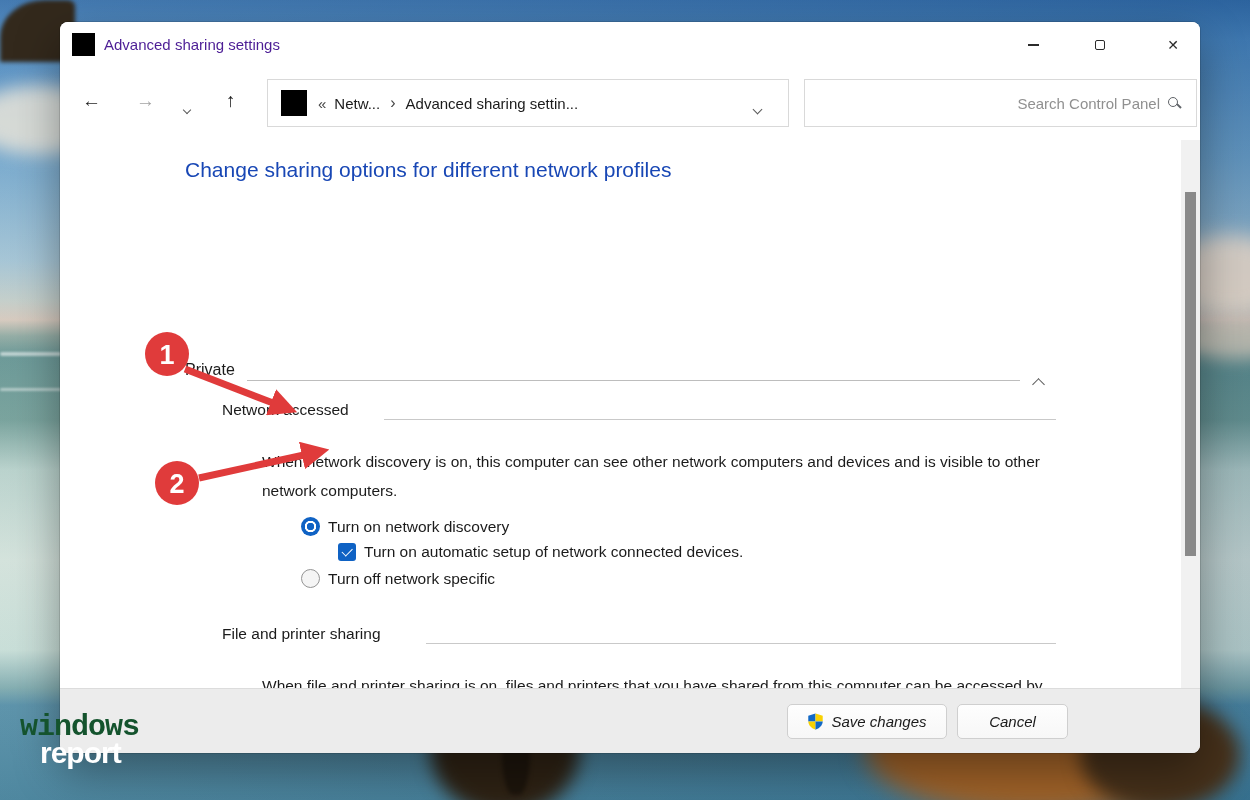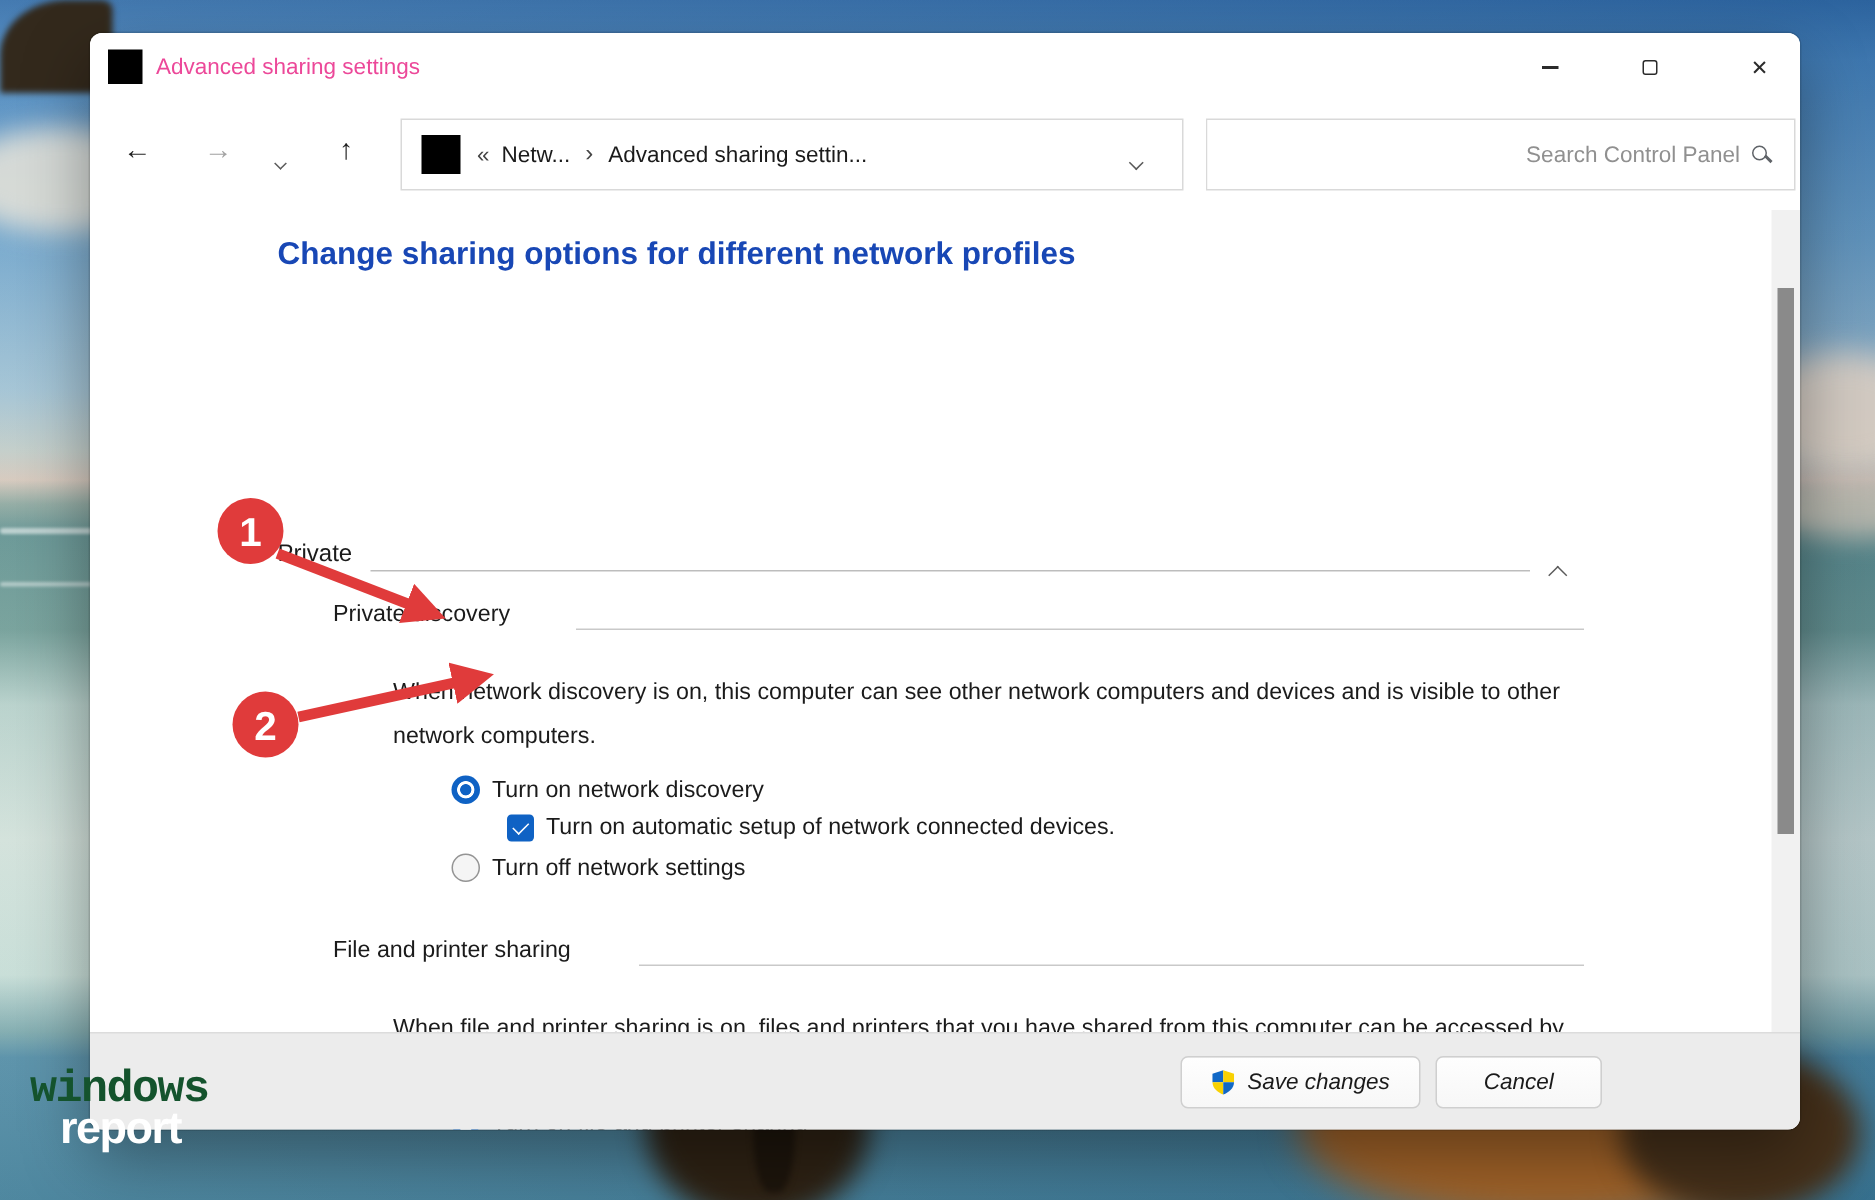--- a/index.html
+++ b/index.html
@@ -29,21 +29,21 @@
   .dark-core { left:1080px; top:700px; width:160px; height:110px; background:#45301a; filter:blur(9px); }
 
   
   .window { position:absolute; left:60px; top:22px; width:1140px; height:731px;
     background:#fff; border-radius:8px; z-index:10;
     box-shadow:0 18px 45px rgba(0,0,0,.38), 0 0 0 1px rgba(0,0,0,.12); overflow:hidden; }
 
   
   .titlebar { position:absolute; left:0; top:0; width:100%; height:48px; background:#fff; }
   .app-icon { position:absolute; left:12px; top:11px; width:23px; height:23px; background:#000; }
-  .win-title { position:absolute; left:44px; top:14px; font-size:15px; color:#ec4899; }
+  .win-title { position:absolute; left:44px; top:14px; font-size:15px; color:#4c1d95; }
   .caption-btn { position:absolute; top:7px; width:46px; height:32px; display:flex; align-items:center; justify-content:center; cursor:default; }
   .btn-min { left:950px; } .btn-max { left:1017px; } .btn-close { left:1090px; }
   .glyph-min { width:11px; height:1.5px; background:#2b2b2b; }
   .glyph-max { width:10.5px; height:10.5px; border:1.4px solid #2b2b2b; border-radius:2px; }
   .glyph-close { font-size:14px; color:#2b2b2b; line-height:1; }
 
   
   .navbar { position:absolute; left:0; top:48px; width:100%; height:66px; background:#fff; }
   .nav-ico { position:absolute; font-size:19px; color:#1f1f1f; top:20px; }
   .nav-back { left:22px; } .nav-fwd { left:76px; color:#a3a3a3; } .nav-up { left:166px; }
@@ -63,21 +63,21 @@
   .crumb-refresh { position:absolute; left:536px; top:11px; font-size:18px; color:#444; font-family:"DejaVu Sans",sans-serif; }
 
   .search-box { position:absolute; left:744px; top:9px; width:393px; height:48px; border:1px solid #d9d9d9; background:#fff; }
   .search-input { position:absolute; left:0; top:0; width:100%; height:100%; border:none; outline:none; padding:0 36px 0 12px; font-size:15px; color:#1b1b1b; font-family:inherit;text-align:right; }
   .search-input::placeholder { color:#909090; }
   .mag { position:absolute; right:18px; top:17px; width:10px; height:10px; border:1.7px solid #5f6368; border-radius:50%; }
   .mag::after { content:""; position:absolute; width:6px; height:1.7px; background:#5f6368; transform:rotate(45deg); right:-5px; bottom:-1px; }
 
   
   .content { position:absolute; left:0; top:114px; width:100%; height:552px; background:#fff; }
-  .page-title { position:absolute; left:125px; top:22px; font-size:21px; color:#1847b5; font-weight:700; }
+  .page-title { position:absolute; left:125px; top:22px; font-size:21px; color:#1847b5; font-weight:400; }
   .intro { position:absolute; left:125px; top:58px; width:850px; font-size:15.5px; line-height:29px; color:#1b1b1b; }
 
   .hline { position:absolute; height:1px; background:#bdbdbd; }
   .profile-label { position:absolute; left:125px; top:225px; font-size:16px; color:#1b1b1b; }
   .profile-line { left:187px; top:244px; width:773px; }
   .collapse { position:absolute; left:974px; top:239px; }
   .collapse .chev { width:9px; height:9px; }
 
   .sec-title { position:absolute; font-size:15.5px; color:#1b1b1b; }
   .nd-title { left:162px; top:265px; }
@@ -175,35 +175,35 @@
     </div>
   </div>
 
   <div class="content">
     <div class="page-title">Change sharing options for different network profiles</div>
 
     <div class="profile-label">Private</div>
     <div class="hline profile-line"></div>
     <div class="collapse"><span class="chev up"></span></div>
 
-    <div class="sec-title nd-title">Private discovery</div>
+    <div class="sec-title nd-title">Network accessed</div>
     <div class="hline nd-line"></div>
     <div class="desc nd-desc">When network discovery is on, this computer can see other network computers and devices and is visible to other network computers.</div>
 
     <div class="opt nd-opt1">
       <div class="radio on"></div>
       <span class="opt-label">Turn on network discovery</span>
     </div>
     <div class="opt nd-opt2">
       <div class="checkbox"></div>
       <span class="opt-label">Turn on automatic setup of network connected devices.</span>
     </div>
     <div class="opt nd-opt3">
       <div class="radio off"></div>
-      <span class="opt-label">Turn off network settings</span>
+      <span class="opt-label">Turn off network specific</span>
     </div>
 
     <div class="sec-title fp-title">File and printer sharing</div>
     <div class="hline fp-line"></div>
     <div class="desc fp-desc">When file and printer sharing is on, files and printers that you have shared from this computer can be accessed by people on the network.</div>
 
     <div class="opt fp-opt1">
       <div class="radio on"></div>
       <span class="opt-label">Turn on file and printer sharing</span>
     </div>

